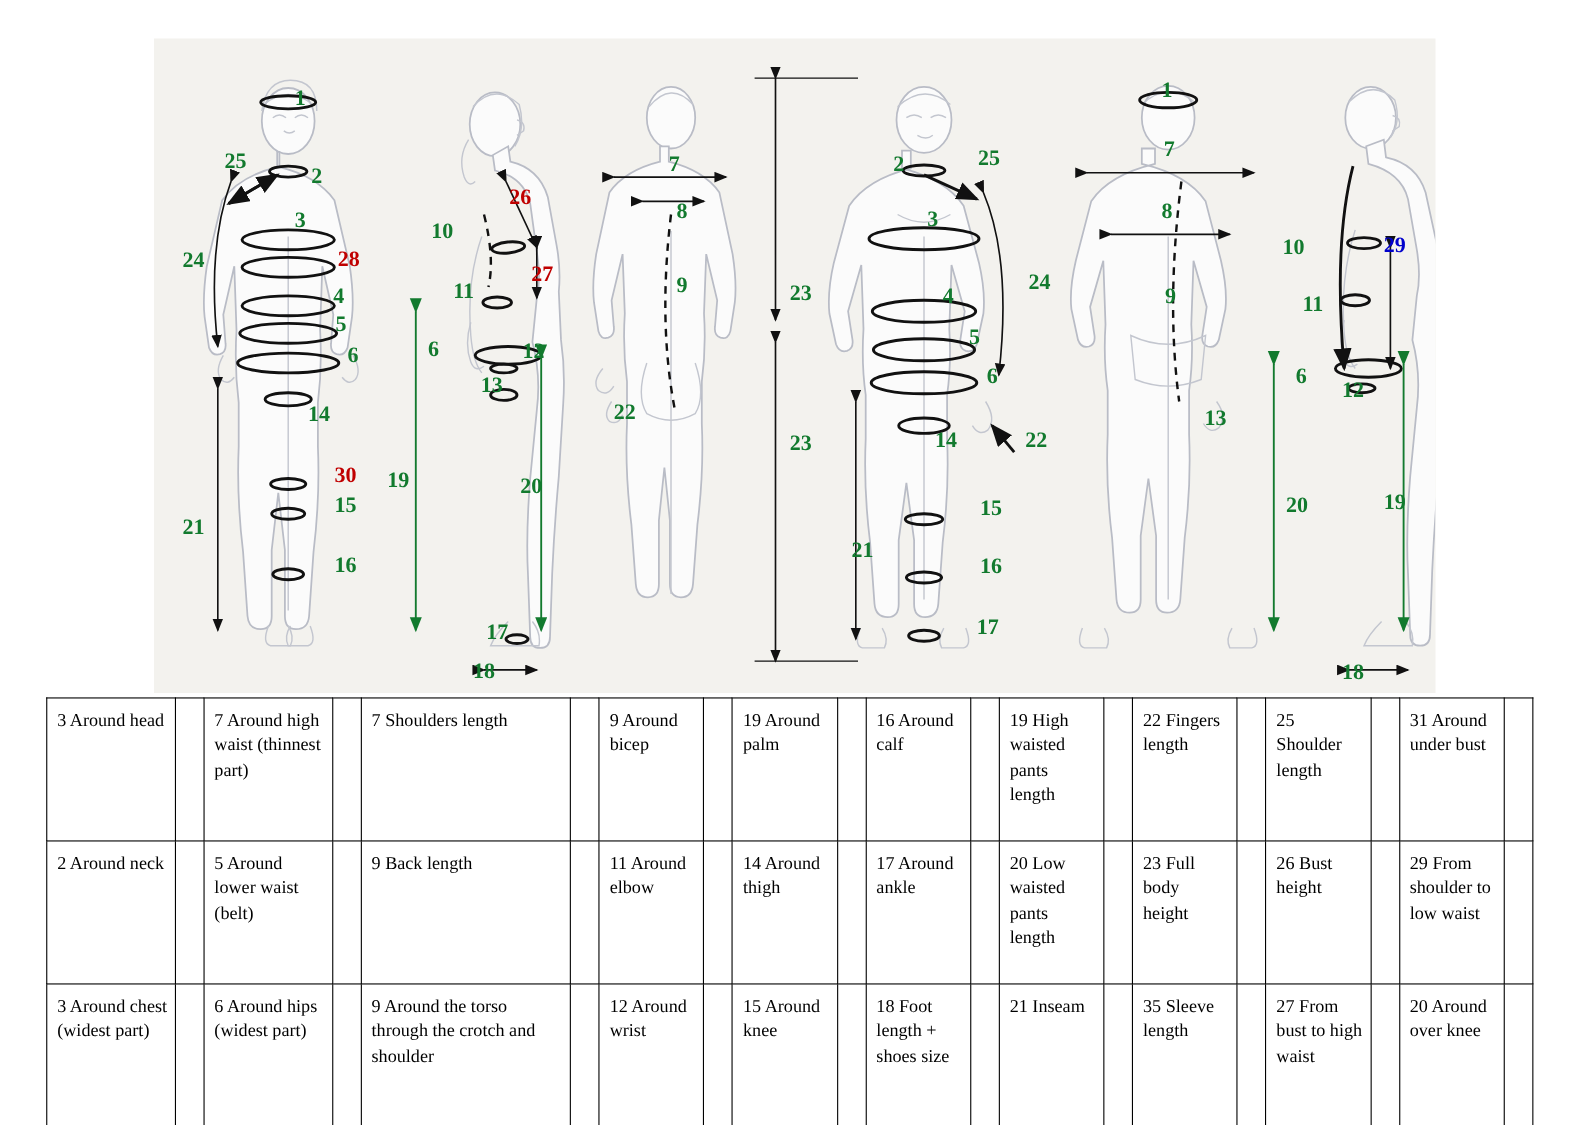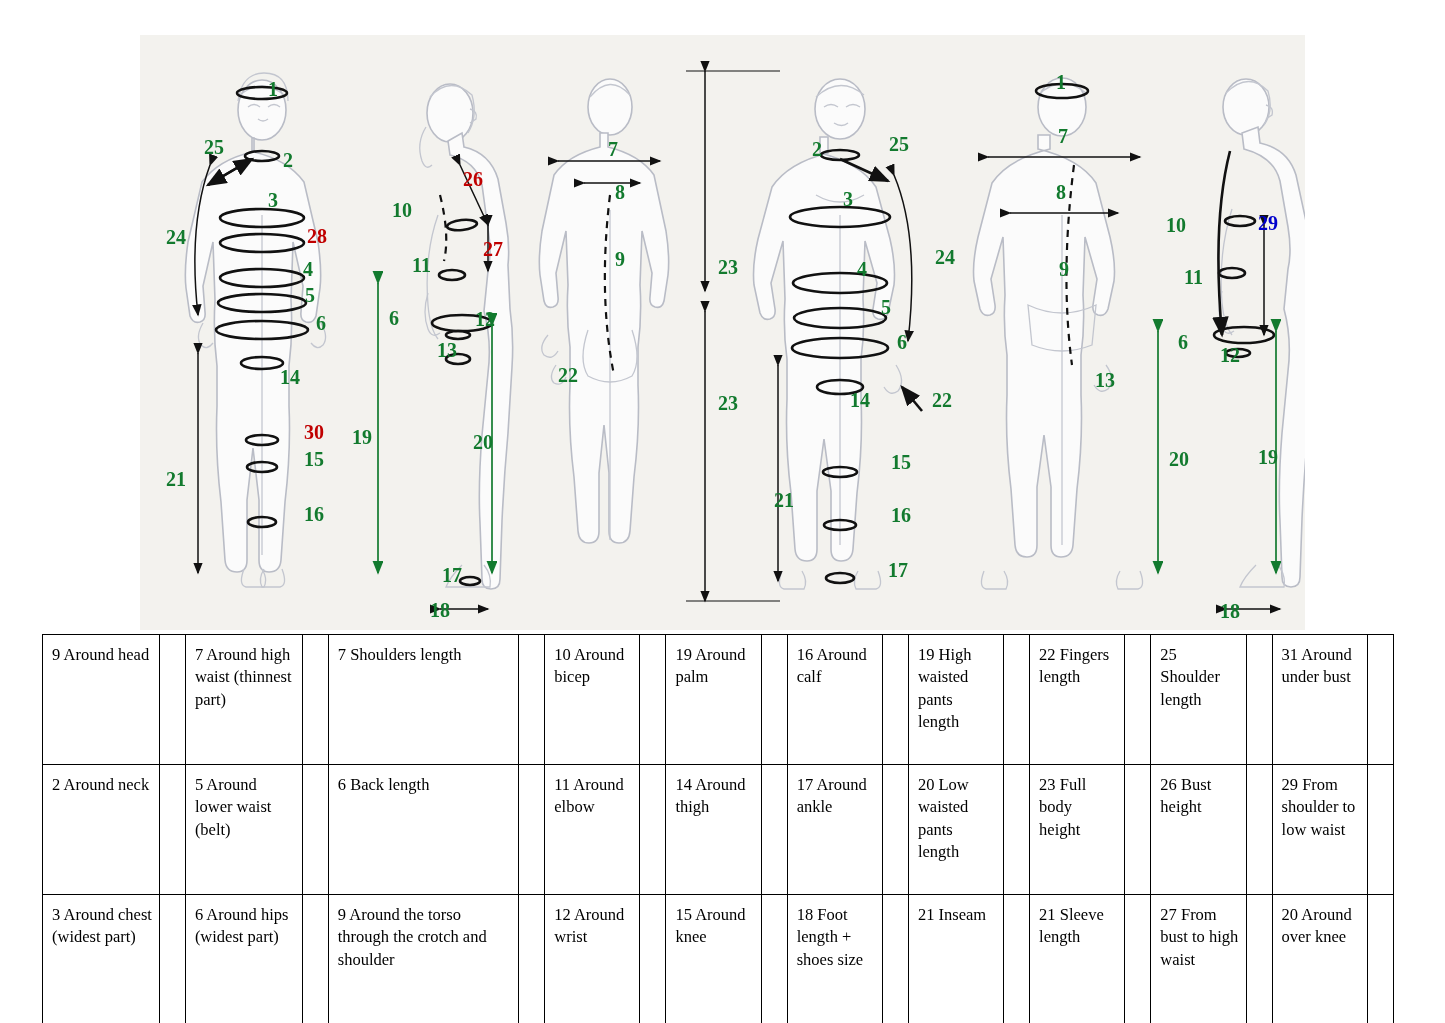--- a/index.html
+++ b/index.html
@@ -345,47 +345,47 @@
       <col style="width:24px">
     <col style="width:88px">
       <col style="width:24px">
     <col style="width:88px">
       <col style="width:24px">
     <col style="width:88px">
       <col style="width:24px">
   </colgroup>
   <tbody>
     <tr>
-      <td>9 Around head</td>
+      <td>3 Around head</td>
         <td class="spacer"></td>
       <td>7 Around high waist (thinnest part)</td>
         <td class="spacer"></td>
       <td>7 Shoulders length</td>
         <td class="spacer"></td>
-      <td>10 Around bicep</td>
+      <td>9 Around bicep</td>
         <td class="spacer"></td>
       <td>19 Around palm</td>
         <td class="spacer"></td>
       <td>16 Around calf</td>
         <td class="spacer"></td>
       <td>19 High waisted pants length</td>
         <td class="spacer"></td>
       <td>22 Fingers length</td>
         <td class="spacer"></td>
       <td>25 Shoulder length</td>
         <td class="spacer"></td>
       <td class="c-red">31 Around under bust</td>
         <td class="spacer"></td>
     </tr>
     <tr>
       <td>2 Around neck</td>
         <td class="spacer"></td>
       <td>5 Around lower waist (belt)</td>
         <td class="spacer"></td>
-      <td>6 Back length</td>
+      <td>9 Back length</td>
         <td class="spacer"></td>
       <td>11 Around elbow</td>
         <td class="spacer"></td>
       <td>14 Around thigh</td>
         <td class="spacer"></td>
       <td>17 Around ankle</td>
         <td class="spacer"></td>
       <td>20 Low waisted pants length</td>
         <td class="spacer"></td>
       <td>23 Full body height</td>
@@ -403,21 +403,21 @@
       <td>9 Around the torso through the crotch and shoulder</td>
         <td class="spacer"></td>
       <td>12 Around wrist</td>
         <td class="spacer"></td>
       <td>15 Around knee</td>
         <td class="spacer"></td>
       <td>18 Foot length + shoes size</td>
         <td class="spacer"></td>
       <td>21 Inseam</td>
         <td class="spacer"></td>
-      <td>21 Sleeve length</td>
+      <td>35 Sleeve length</td>
         <td class="spacer"></td>
       <td class="c-red">27 From bust to high waist</td>
         <td class="spacer"></td>
       <td class="c-red">20 Around over knee</td>
         <td class="spacer"></td>
     </tr>
   </tbody>
 </table>
 
 </body></html>

